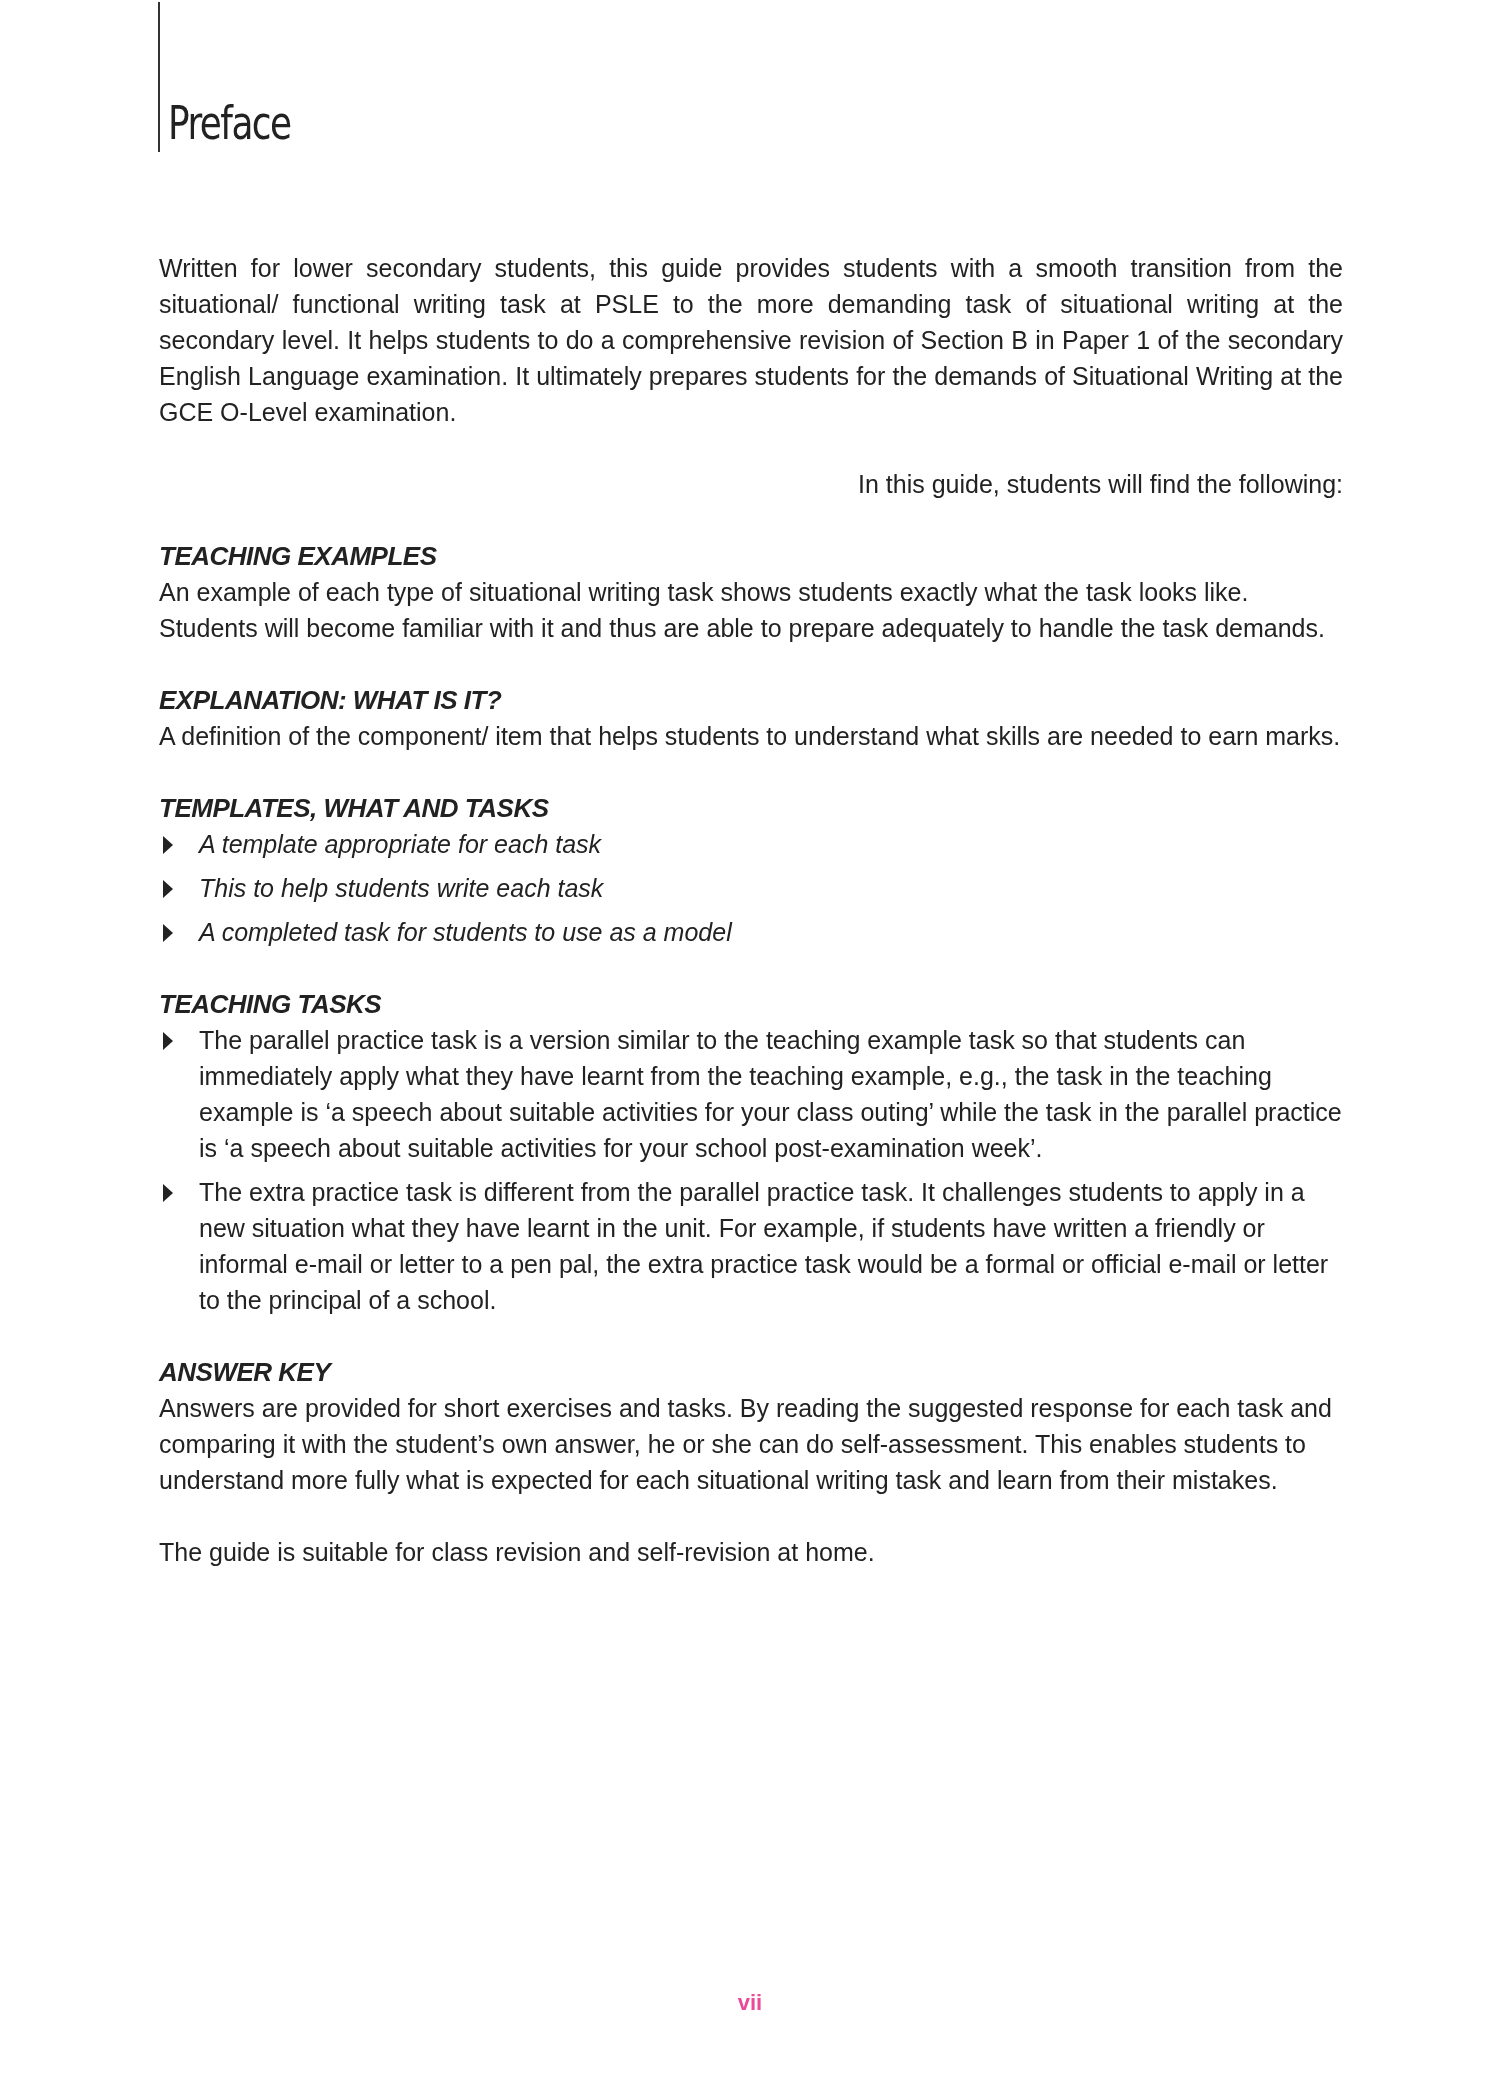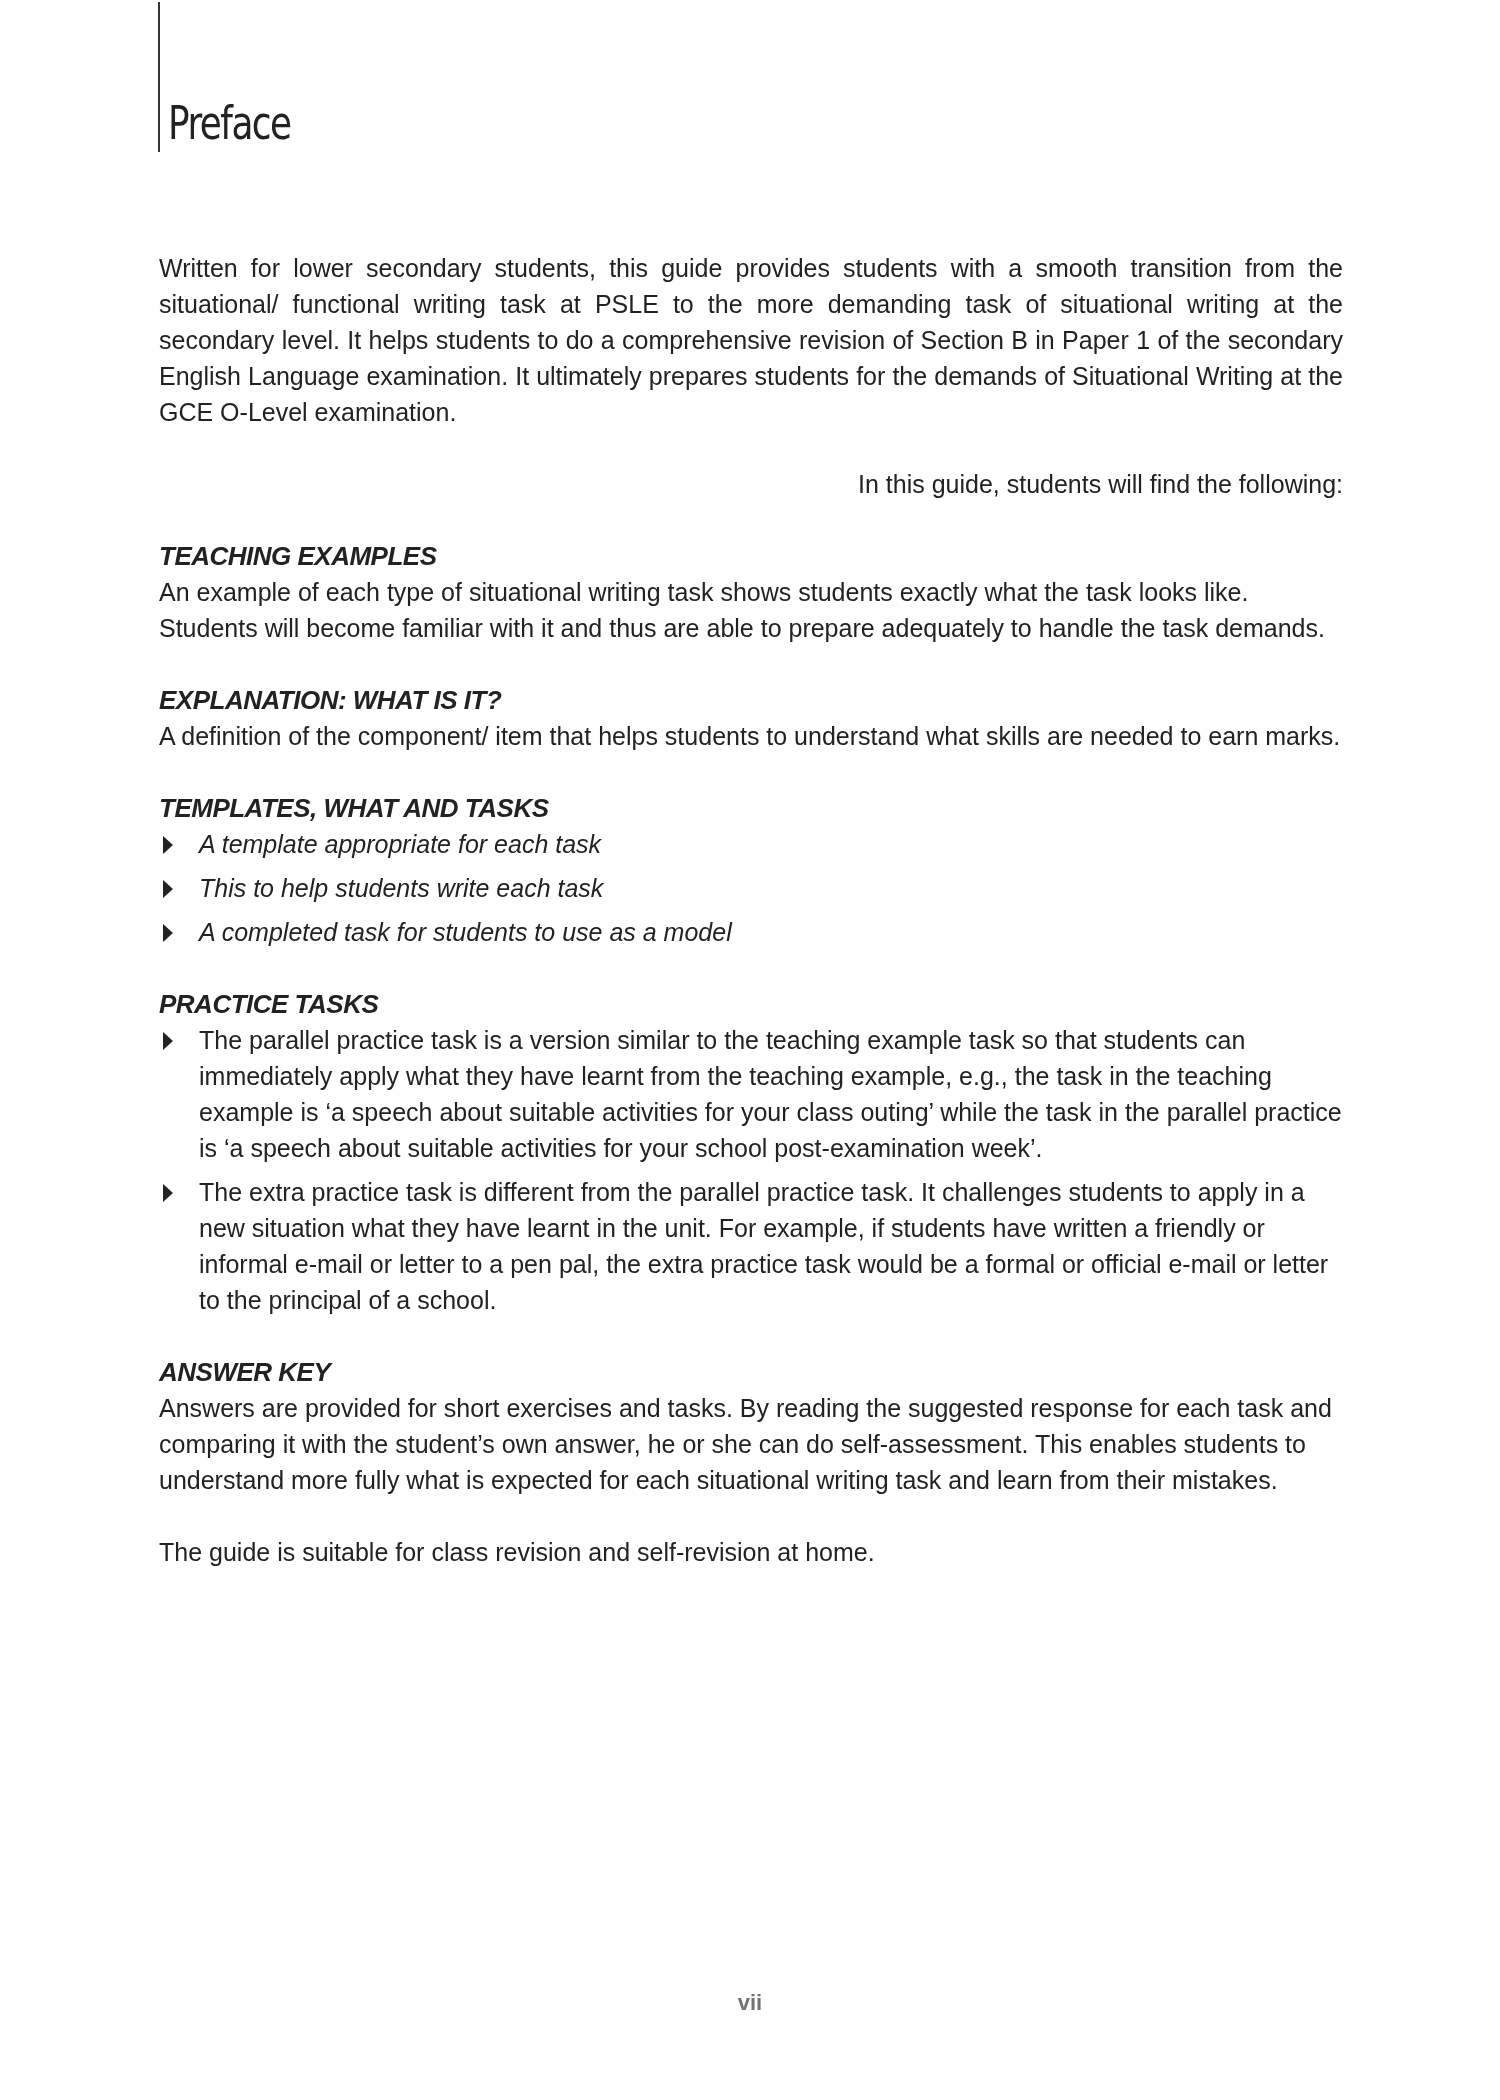--- a/index.html
+++ b/index.html
@@ -39,21 +39,21 @@
     ul.bullets.tight li { margin-bottom: 8px; font-style: italic; }
     ul.bullets li .bullet-icon {
       position: absolute; left: 4px; top: 10px;
       width: 0; height: 0;
       border-top: 9px solid transparent; border-bottom: 9px solid transparent;
       border-left: 10px solid #222222;
     }
     .closing { margin: 36px 0 0 0; }
     .page-number {
       position: absolute; left: 0; width: 1500px; top: 1990px;
-      text-align: center; font-weight: bold; font-size: 22px; color: #737373;
+      text-align: center; font-weight: bold; font-size: 22px; color: #ec4899;
     }
   </style>
 </head>
 <body>
 
 <div class="title-rule"></div>
 <h1 class="page-title">Preface</h1>
 
 <div class="content">
   <p class="intro">Written for lower secondary students, this guide provides students with a smooth transition from the situational/ functional writing task at PSLE to the more demanding task of situational writing at the secondary level. It helps students to do a comprehensive revision of Section B in Paper 1 of the secondary English Language examination. It ultimately prepares students for the demands of Situational Writing at the GCE O-Level examination.</p>
@@ -81,21 +81,21 @@
         <span>This to help students write each task</span>
       </li>
       <li>
         <span class="bullet-icon"></span>
         <span>A completed task for students to use as a model</span>
       </li>
     </ul>
   </div>
 
   <div class="section">
-    <h2 class="section-heading">PRACTICE TASKS</h2>
+    <h2 class="section-heading">TEACHING TASKS</h2>
     <ul class="bullets">
       <li>
         <span class="bullet-icon"></span>
         <span>The parallel practice task is a version similar to the teaching example task so that students can immediately apply what they have learnt from the teaching example, e.g., the task in the teaching example is ‘a speech about suitable activities for your class outing’ while the task in the parallel practice is ‘a speech about suitable activities for your school post-examination week’.</span>
       </li>
       <li>
         <span class="bullet-icon"></span>
         <span>The extra practice task is different from the parallel practice task. It challenges students to apply in a new situation what they have learnt in the unit. For example, if students have written a friendly or informal e-mail or letter to a pen pal, the extra practice task would be a formal or official e-mail or letter to the principal of a school.</span>
       </li>
     </ul>

